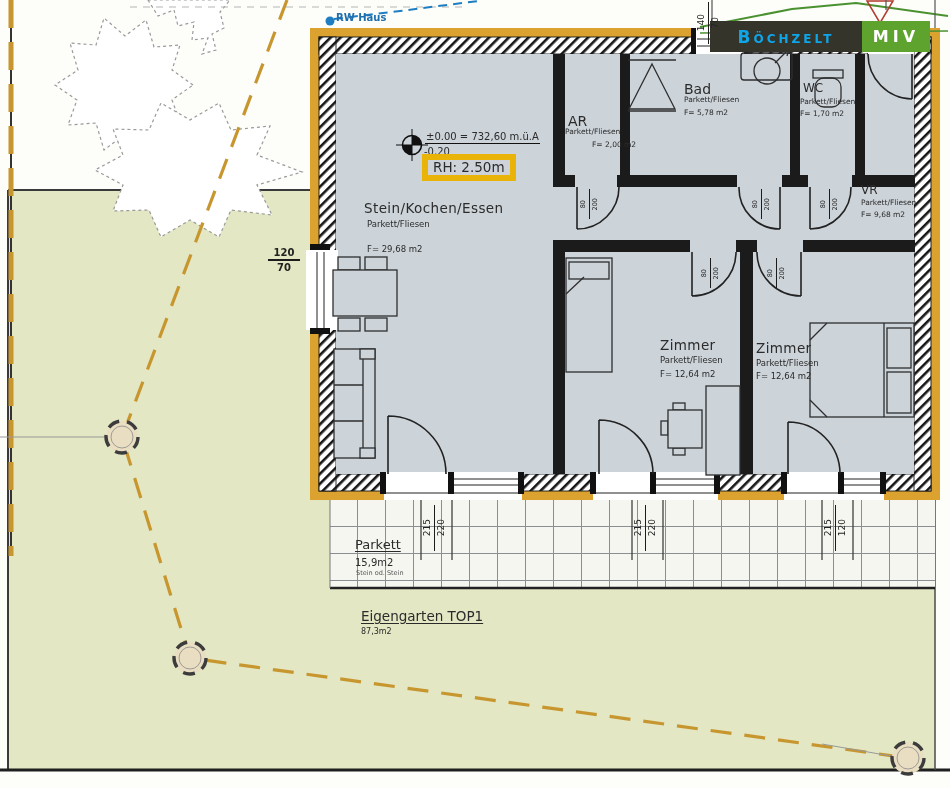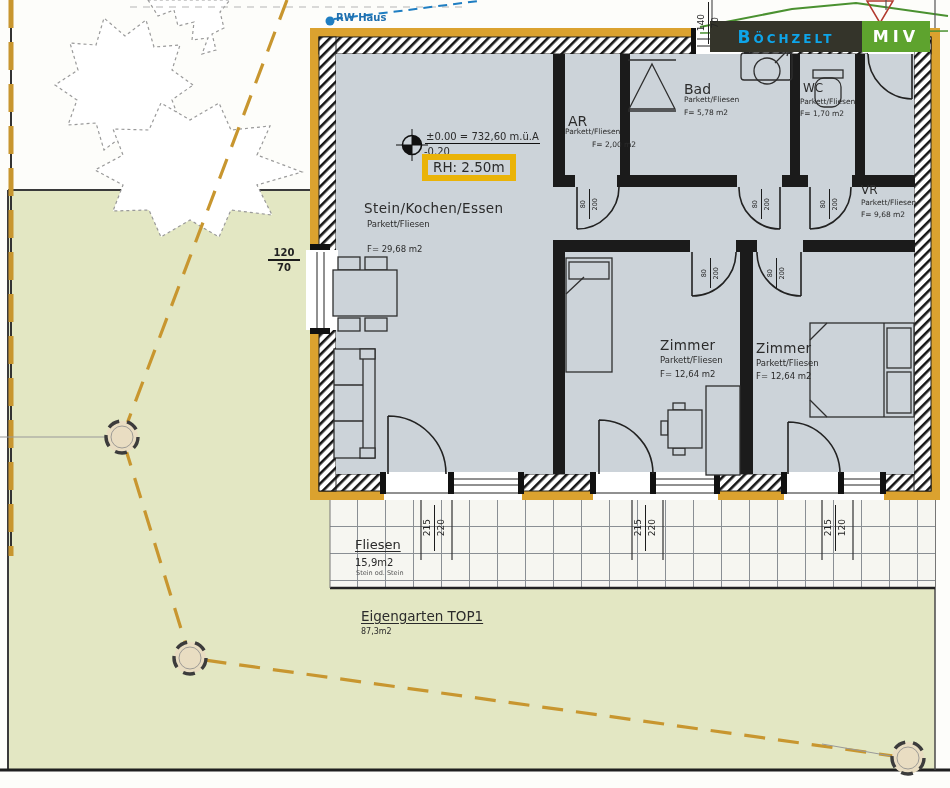--- a/index.html
+++ b/index.html
@@ -333,20 +333,20 @@
   <span class="vnum">215</span>
       <span class="bar" style="height:46px;"></span>
       <span class="vnum">220</span>
 </div>
 <div class="vdim" style="left:824px;top:505px;font-size:9px;">
   <span class="vnum">215</span>
       <span class="bar" style="height:46px;"></span>
       <span class="vnum">120</span>
 </div>
 
-<div class="lbl underl" style="left:355px;top:538px;font-size:13px;">Fliesen</div>
+<div class="lbl underl" style="left:355px;top:538px;font-size:13px;">Parkett</div>
 <div class="lbl" style="left:355px;top:557px;font-size:10px;">15,9m2</div>
 <div class="lbl" style="left:356px;top:570px;font-size:6.5px;color:#555;">Stein od. Stein</div>
 
 <div class="lbl underl" style="left:361px;top:609px;font-size:13.5px;">Eigengarten TOP1</div>
 <div class="lbl" style="left:361px;top:628px;font-size:8px;">87,3m2</div>
 
 </div>
 
 </body></html>

